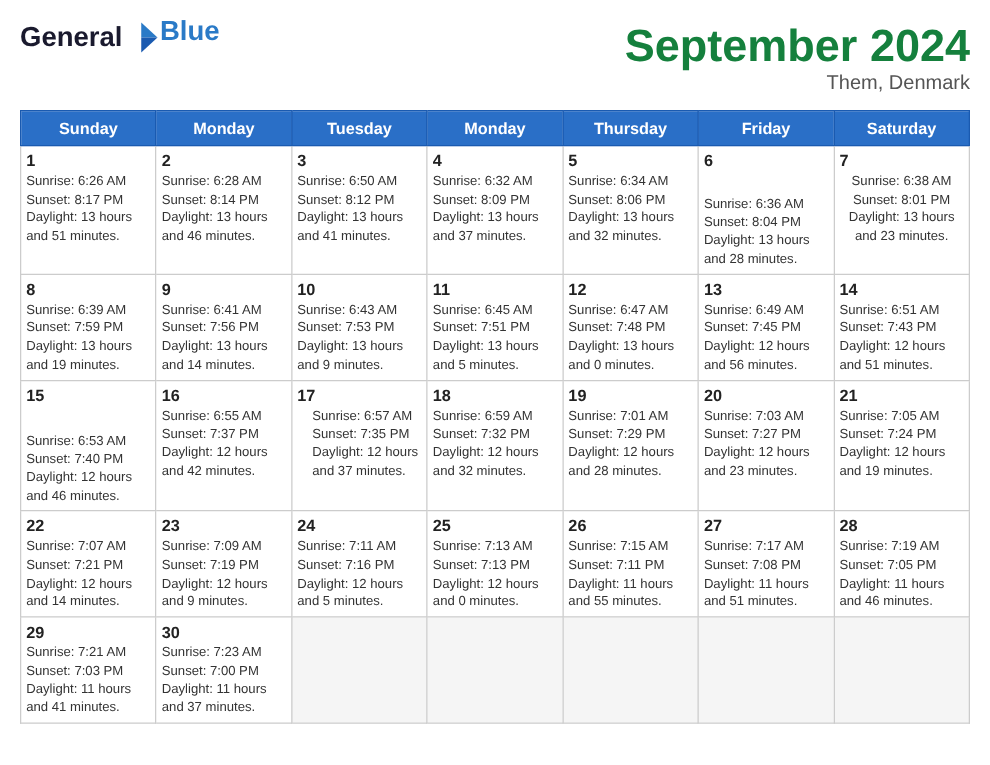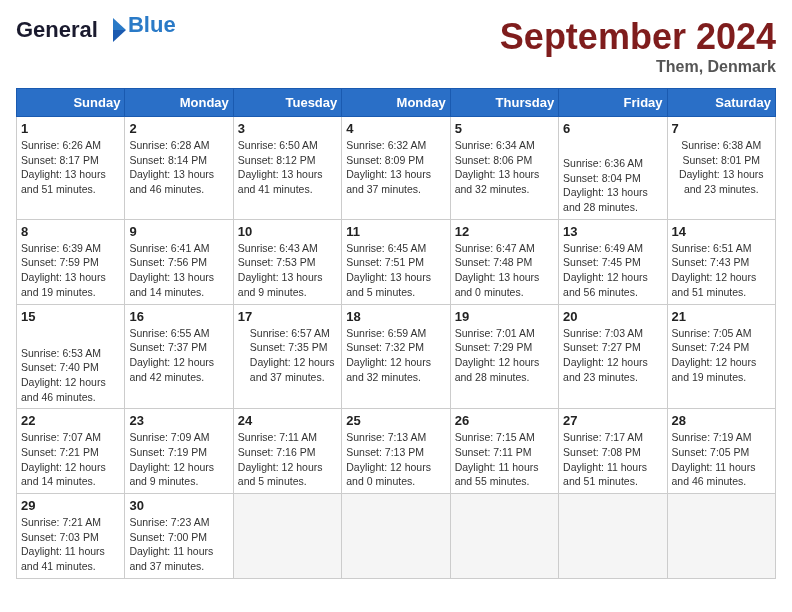--- a/index.html
+++ b/index.html
@@ -15,32 +15,32 @@
       justify-content: space-between;
       align-items: flex-start;
       margin-bottom: 12px;
     }
     .logo {
       display: flex;
       flex-direction: row;
       align-items: flex-start;
     }
     .title-block { text-align: right; }
-    .title-block h1 { font-size: 36px; color: #7f1d1d; font-weight: bold; }
-    .title-block h2 { font-size: 16px; color: #555; font-weight: bold; }
+    .title-block h1 { font-size: 36px; color: #15803d; font-weight: bold; }
+    .title-block h2 { font-size: 16px; color: #555; font-weight: normal; }
     table {
       width: 100%;
       border-collapse: collapse;
       font-size: 11px;
     }
     thead tr th {
       background: #2a6fc7;
       color: #fff;
       padding: 6px 4px;
-      text-align: right;
+      text-align: center;
       font-size: 13px;
       font-weight: bold;
       border: 1px solid #1a5ab0;
     }
     tbody tr td {
       border: 1px solid #ccc;
       vertical-align: top;
       padding: 4px;
       background: #fff;
       width: 14.28%;

